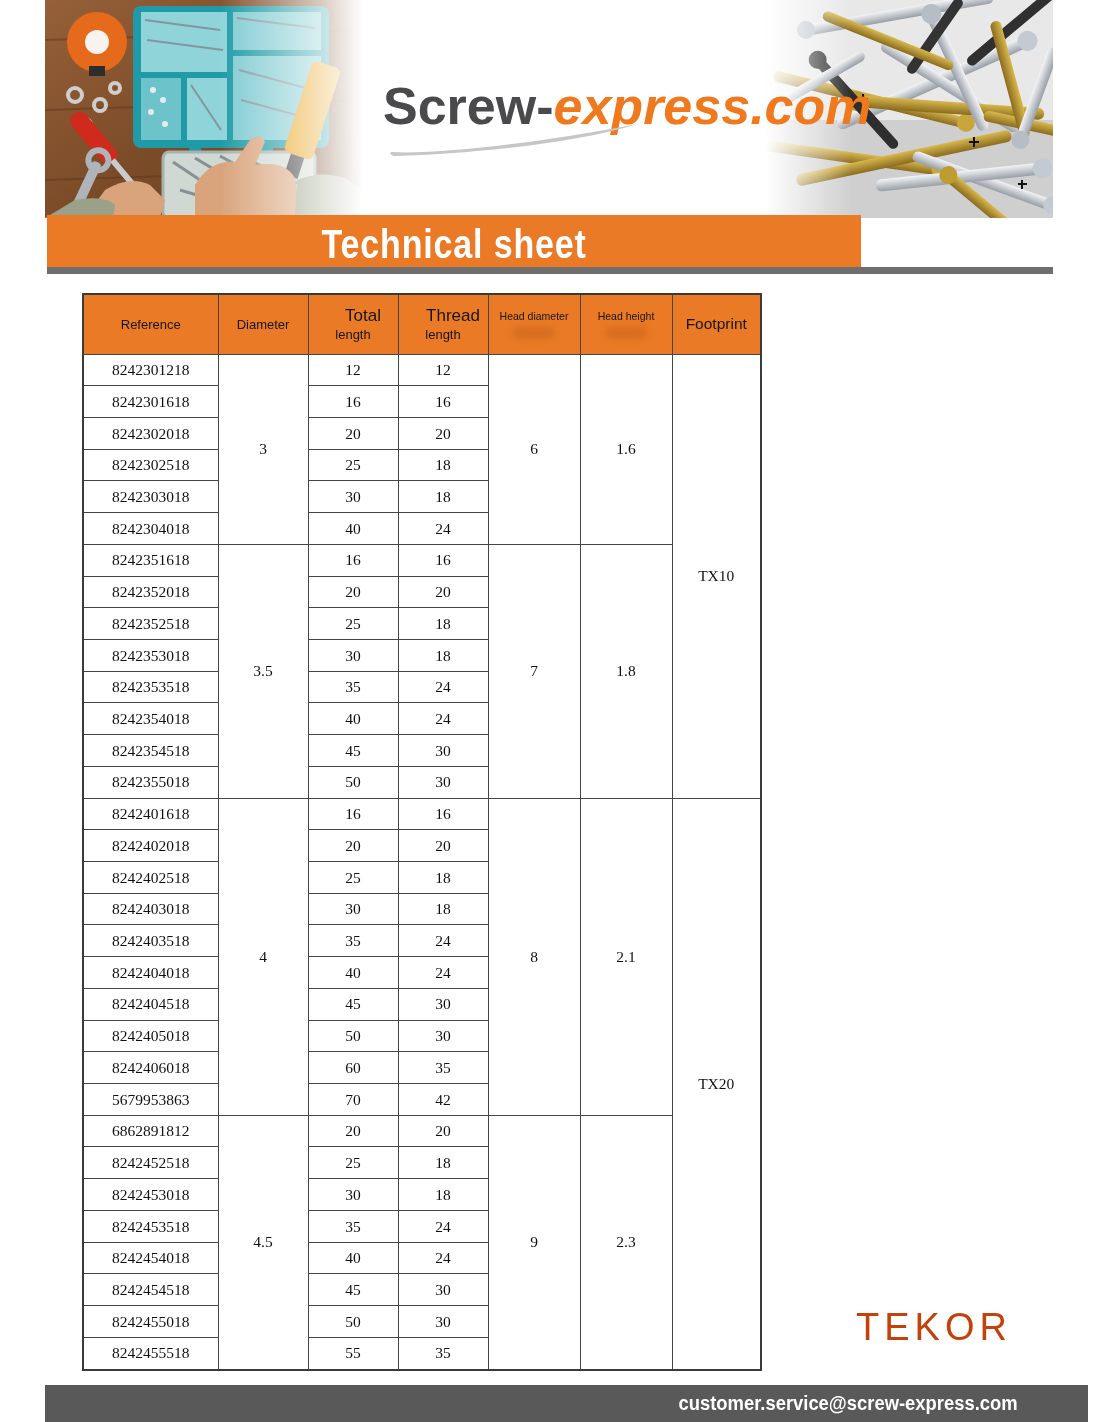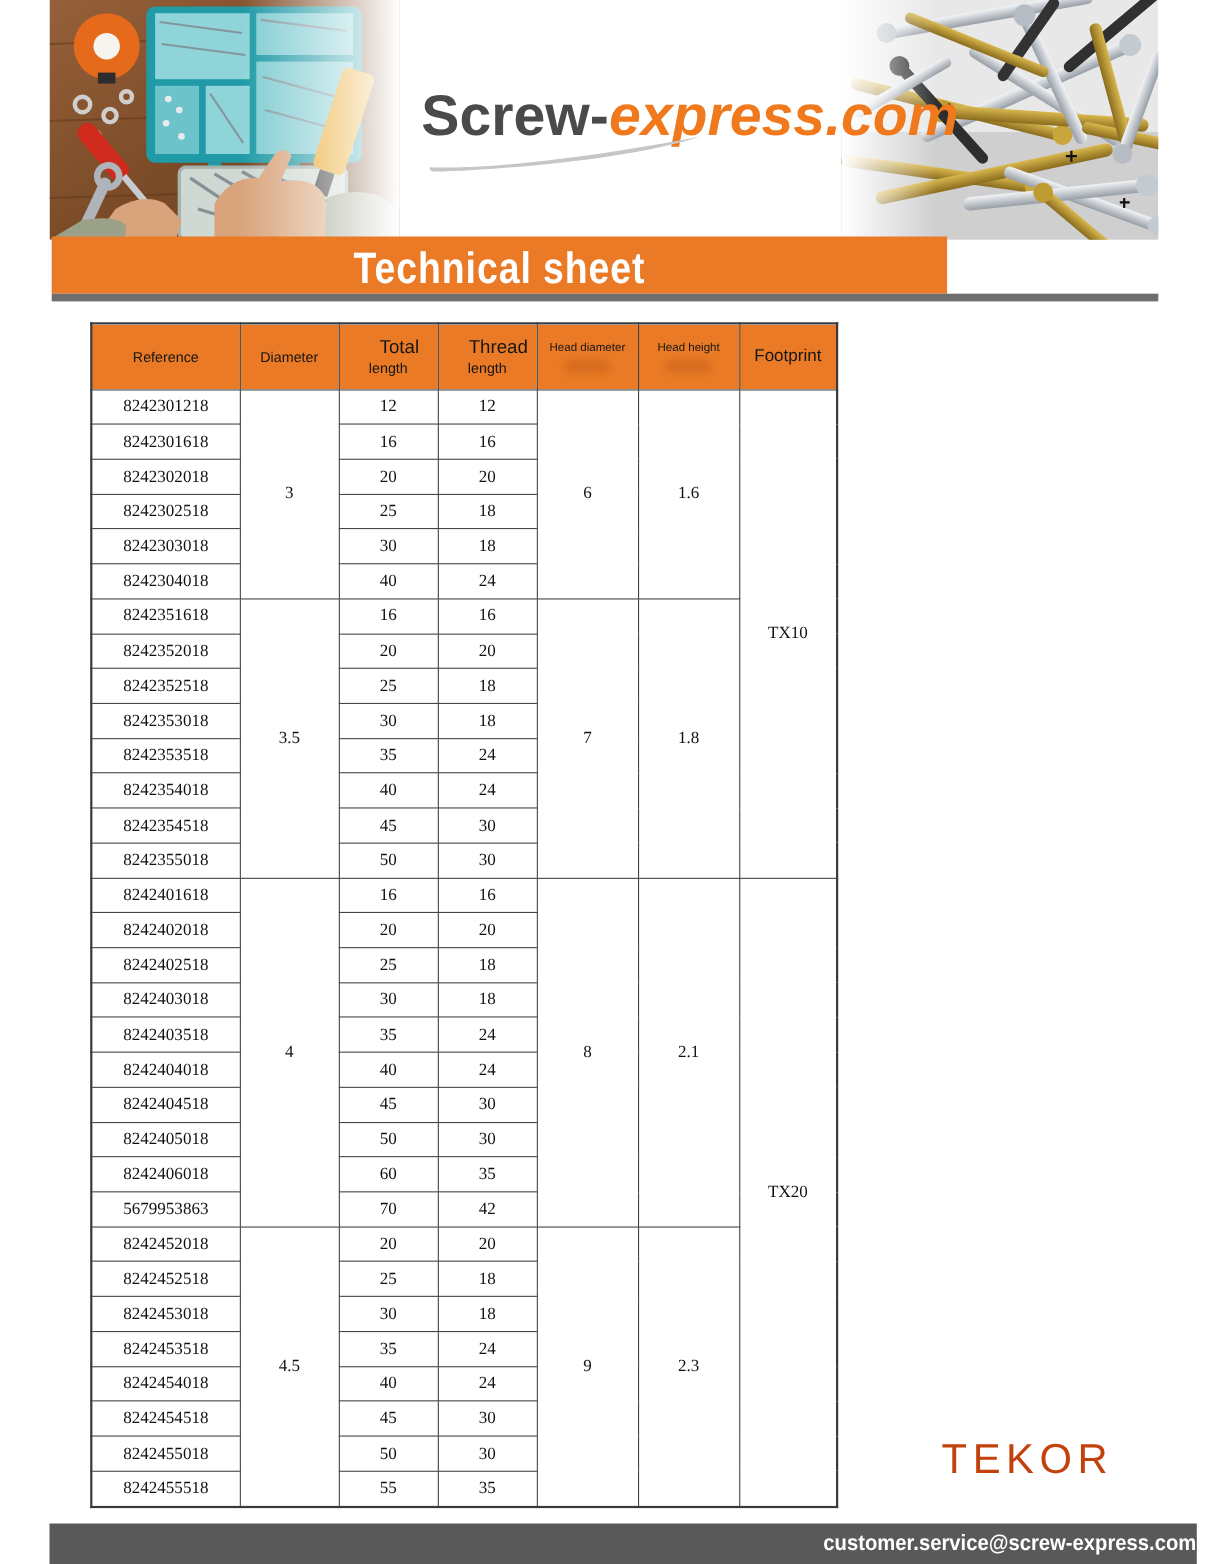--- a/index.html
+++ b/index.html
@@ -41,21 +41,21 @@
   th .ghost{display:block;width:42px;height:12px;margin:5px auto 0;border-radius:6px;
             background:rgba(150,64,10,.22);filter:blur(3px);}
   table.spec tbody td{height:30.72px;font-family:"Liberation Serif",serif;font-size:15.5px;
             color:#111;line-height:1;}
 
   
   .tekor{position:absolute;left:856px;top:1308px;width:200px;font-size:38px;color:#c2410c;
          letter-spacing:5px;line-height:1;}
   .footer{position:absolute;left:45px;top:1385px;width:1043px;height:37px;background:#595959;
           display:flex;align-items:center;justify-content:flex-end;box-sizing:border-box;
-          }
+          padding-right:70px;}
   .footer span{color:#fff;font-weight:bold;font-size:20px;transform:scaleX(.92);
           transform-origin:right center;}
 </style>
 </head>
 <body>
 
 <div class="sheet">
 
   <div class="photo photo-left">
     <svg width="318" height="218" viewBox="0 0 318 218">
@@ -422,21 +422,21 @@
           <td>8242406018</td>
           <td>60</td>
           <td>35</td>
         </tr>
         <tr>
           <td>5679953863</td>
           <td>70</td>
           <td>42</td>
         </tr>
         <tr>
-          <td>8242452018</td>
+          <td>6862891812</td>
           <td rowspan="8">4.5</td>
           <td>20</td>
           <td>20</td>
           <td rowspan="8">9</td>
           <td rowspan="8">2.3</td>
         </tr>
         <tr>
           <td>8242452518</td>
           <td>25</td>
           <td>18</td>

